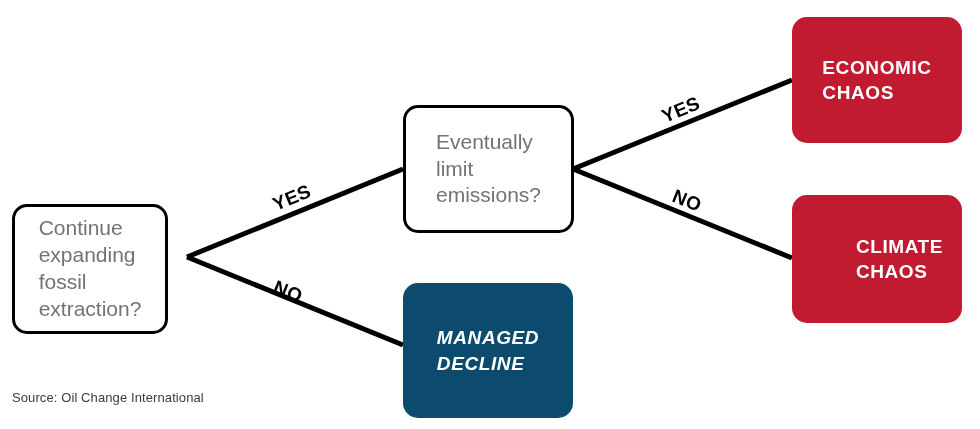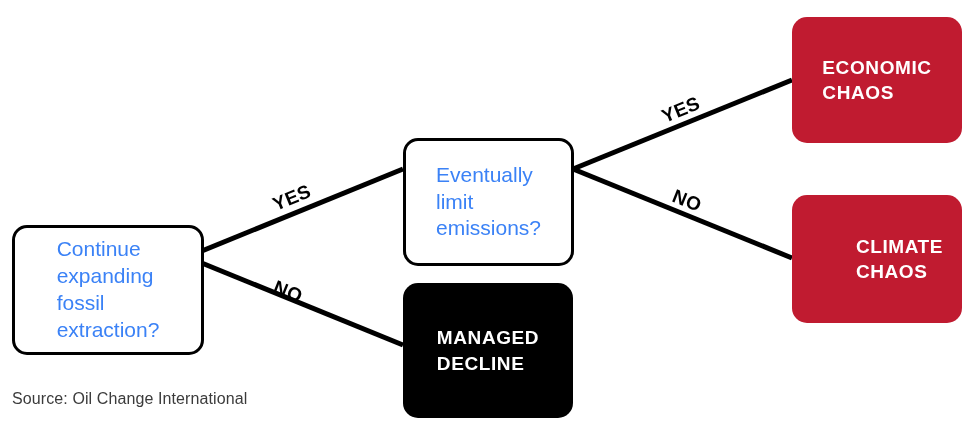--- a/index.html
+++ b/index.html
@@ -27,25 +27,24 @@
     box-sizing: border-box;
     display: flex;
     align-items: center;
     justify-content: center;
     text-align: left;
     border-radius: 15px;
   }
   .node-decision {
     background: #ffffff;
     border: 3px solid #000000;
-    color: #3b82f6;
+    color: #737373;
     font-size: 21px;
     line-height: 1.28;
     font-weight: 400;
-    margin-top: 33px;
   }
   .node-outcome {
     color: #ffffff;
     font-size: 19px;
     font-weight: bold;
     line-height: 1.32;
     letter-spacing: 0.6px;
   }
   .node-label {
     display: block;
@@ -57,39 +56,39 @@
     font-weight: bold;
     color: #000000;
     letter-spacing: 0.5px;
     white-space: nowrap;
     transform-origin: 50% 50%;
   }
   #source-note {
     position: absolute;
     left: 12px;
     top: 390px;
-    font-size: 16px;
+    font-size: 13px;
     color: #3b3b3b;
     letter-spacing: 0.1px;
     white-space: nowrap;
   }
 </style>
 </head>
 <body>
 
 <div id="canvas">
 
   <svg id="connectors" viewBox="0 0 980 429" xmlns="http://www.w3.org/2000/svg">
       <line x1="187" y1="257" x2="403" y2="169" stroke="#000000" stroke-width="5" stroke-linecap="butt"></line>
       <line x1="187" y1="257" x2="403" y2="345" stroke="#000000" stroke-width="5" stroke-linecap="butt"></line>
       <line x1="573" y1="169" x2="792" y2="80" stroke="#000000" stroke-width="5" stroke-linecap="butt"></line>
       <line x1="573" y1="169" x2="792" y2="258" stroke="#000000" stroke-width="5" stroke-linecap="butt"></line>
     </svg>
 
-  <div class="node node-decision" style="left:12px; top:192px; width:192px; height:130px;">
+  <div class="node node-decision" style="left:12px; top:204px; width:156px; height:130px;">
     <span class="node-label">Continue
 expanding
 fossil
 extraction?</span>
   </div>
 
   <div class="node node-decision" style="left:403px; top:105px; width:171px; height:128px;">
     <span class="node-label">Eventually
 limit
 emissions?</span>
@@ -98,21 +97,21 @@
   <div class="node node-outcome" style="left:792px; top:17px; width:170px; height:126px; background:#c01b30;">
     <span class="node-label">ECONOMIC
 CHAOS</span>
   </div>
 
   <div class="node node-outcome" style="left:792px; top:195px; width:170px; height:128px; background:#c01b30;padding-left:45px;">
     <span class="node-label">CLIMATE
 CHAOS</span>
   </div>
 
-  <div class="node node-outcome" style="left:403px; top:283px; width:170px; height:135px; background:#000000;">
+  <div class="node node-outcome" style="left:403px; top:283px; width:170px; height:135px; background:#0c4a6e;font-style:italic;">
     <span class="node-label">MANAGED
 DECLINE</span>
   </div>
 
   <div class="edge-label" style="left:292px; top:198px; transform:translate(-50%,-50%) rotate(-22deg);">YES</div>
 
   <div class="edge-label" style="left:288px; top:292px; transform:translate(-50%,-50%) rotate(22deg);">NO</div>
 
   <div class="edge-label" style="left:681px; top:110px; transform:translate(-50%,-50%) rotate(-22deg);">YES</div>
 

